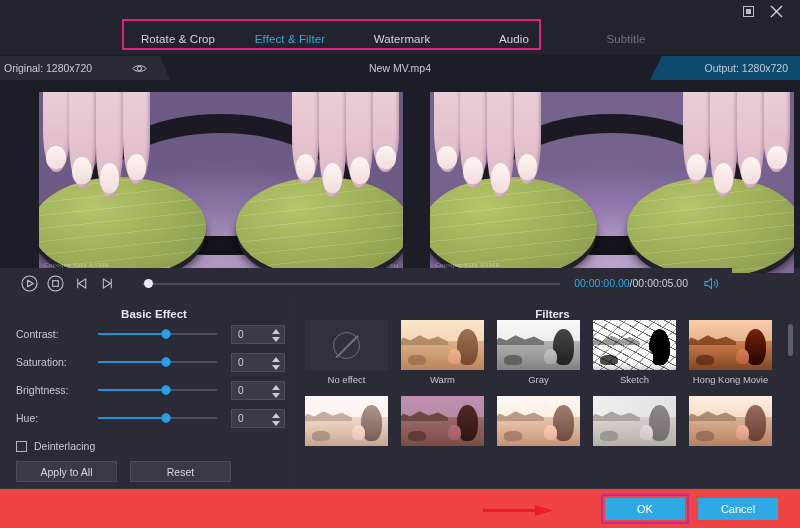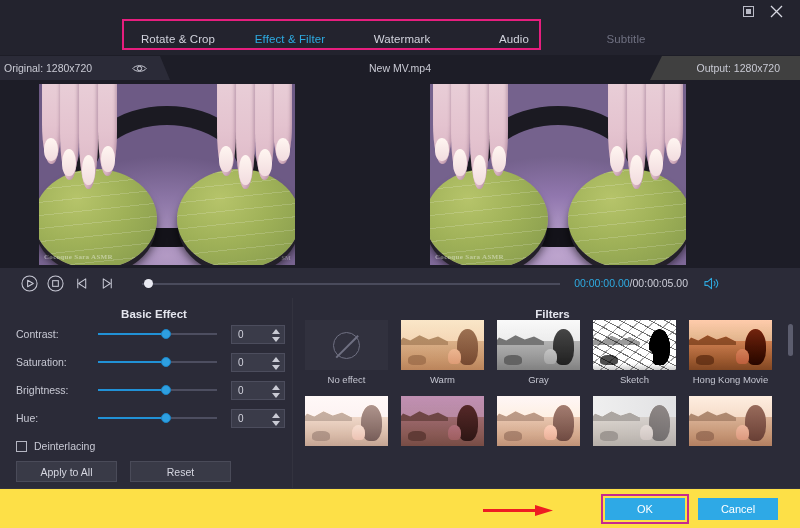--- a/index.html
+++ b/index.html
@@ -71,43 +71,42 @@
   }
   .chip-left {
     position: absolute; left: 0; top: 0; height: 24px; width: 170px;
     background: #2b2b38;
     display: flex; align-items: center;
     padding-left: 4px; gap: 40px;
     clip-path: polygon(0 0, 160px 0, 170px 24px, 0 24px);
   }
   .chip-right {
     position: absolute; right: 0; top: 0; height: 24px; width: 150px;
-    background: #404040;
+    background: #0c4a6e;
     display: flex; align-items: center; justify-content: flex-end;
-    padding-right: 20px;
+    padding-right: 12px;
     clip-path: polygon(12px 0, 150px 0, 150px 24px, 0 24px);
   }
   .info-text { font-size: 10.5px; color: #c9cad4; white-space: nowrap; }
   .eye-icon { color: #d5d6e0; display: flex; align-items: center; }
   .file-title {
     position: absolute; left: 0; right: 0; top: 0; height: 24px;
     display: flex; align-items: center; justify-content: center;
     font-size: 10.5px; color: #c9cad4;
   }
 
   
   .preview-area {
     position: absolute; left: 0; top: 80px; width: 800px; height: 188px;
     background: #1d1d27;
   }
   .video {
-    position: absolute; top: 4px; width: 256px; height: 181px;
+    position: absolute; top: 12px; width: 364px; height: 181px;
     overflow: hidden;
     background: #000;
-    font-weight: bold;
   }
   .video.left  { left: 39px; }
   .video.right { left: 430px; }
 
   .vid-scene { position: absolute; inset: 0; }
   
   .bg-cloth {
     position: absolute; inset: 0;
     background:
       radial-gradient(ellipse 60% 55% at 50% 95%, #b39ac4 0%, #9d86b4 35%, #8a74a4 60%, #6d5a85 100%),
@@ -385,21 +384,21 @@
   }
   .vscroll .thumb {
     position: absolute; left: 0; top: 4px;
     width: 5px; height: 32px; border-radius: 3px;
     background: #5c5d6e;
   }
 
   
   .footer {
     position: absolute; left: 0; top: 488px; width: 800px; height: 40px;
-    background: #fde047;
+    background: #ef4444;
     border-top: 1px solid #33333f;
     display: flex; align-items: center; justify-content: flex-end;
   }
   .primarybtn {
     width: 80px; height: 22px;
     background: #2ea9e6;
     display: flex; align-items: center; justify-content: center;
     font-size: 11px; color: #ffffff;
   }
   .ok-wrap {

